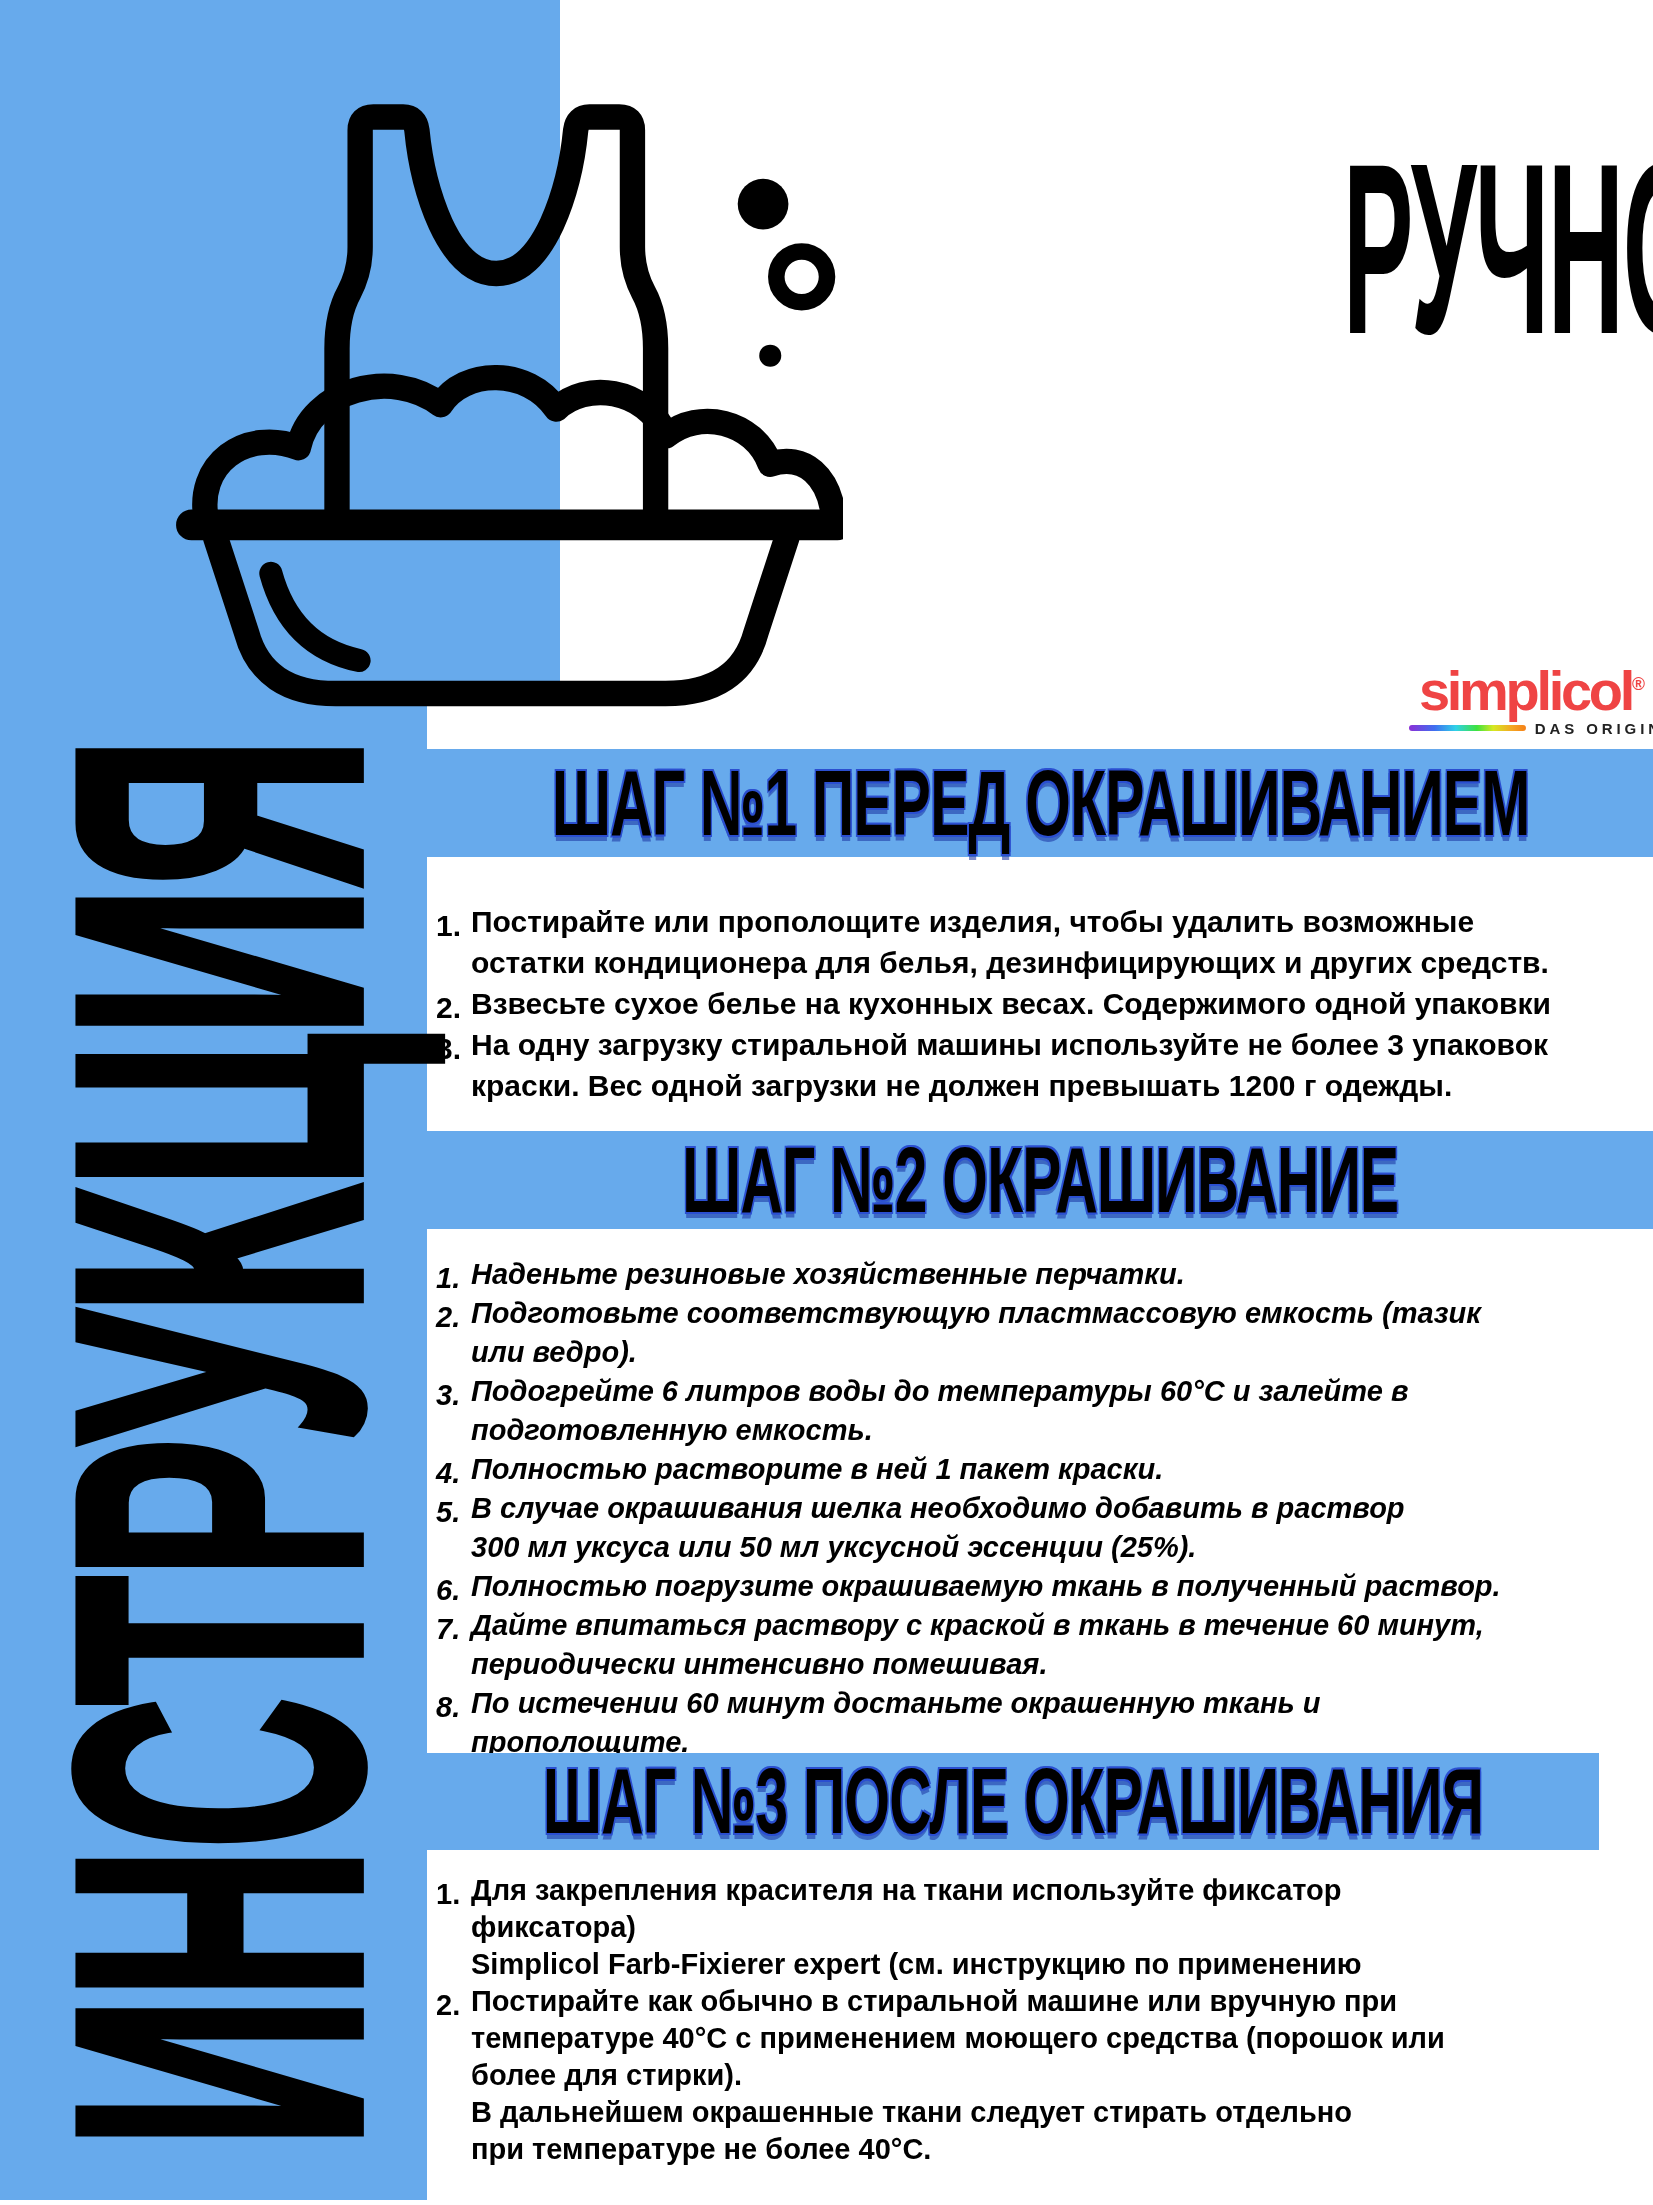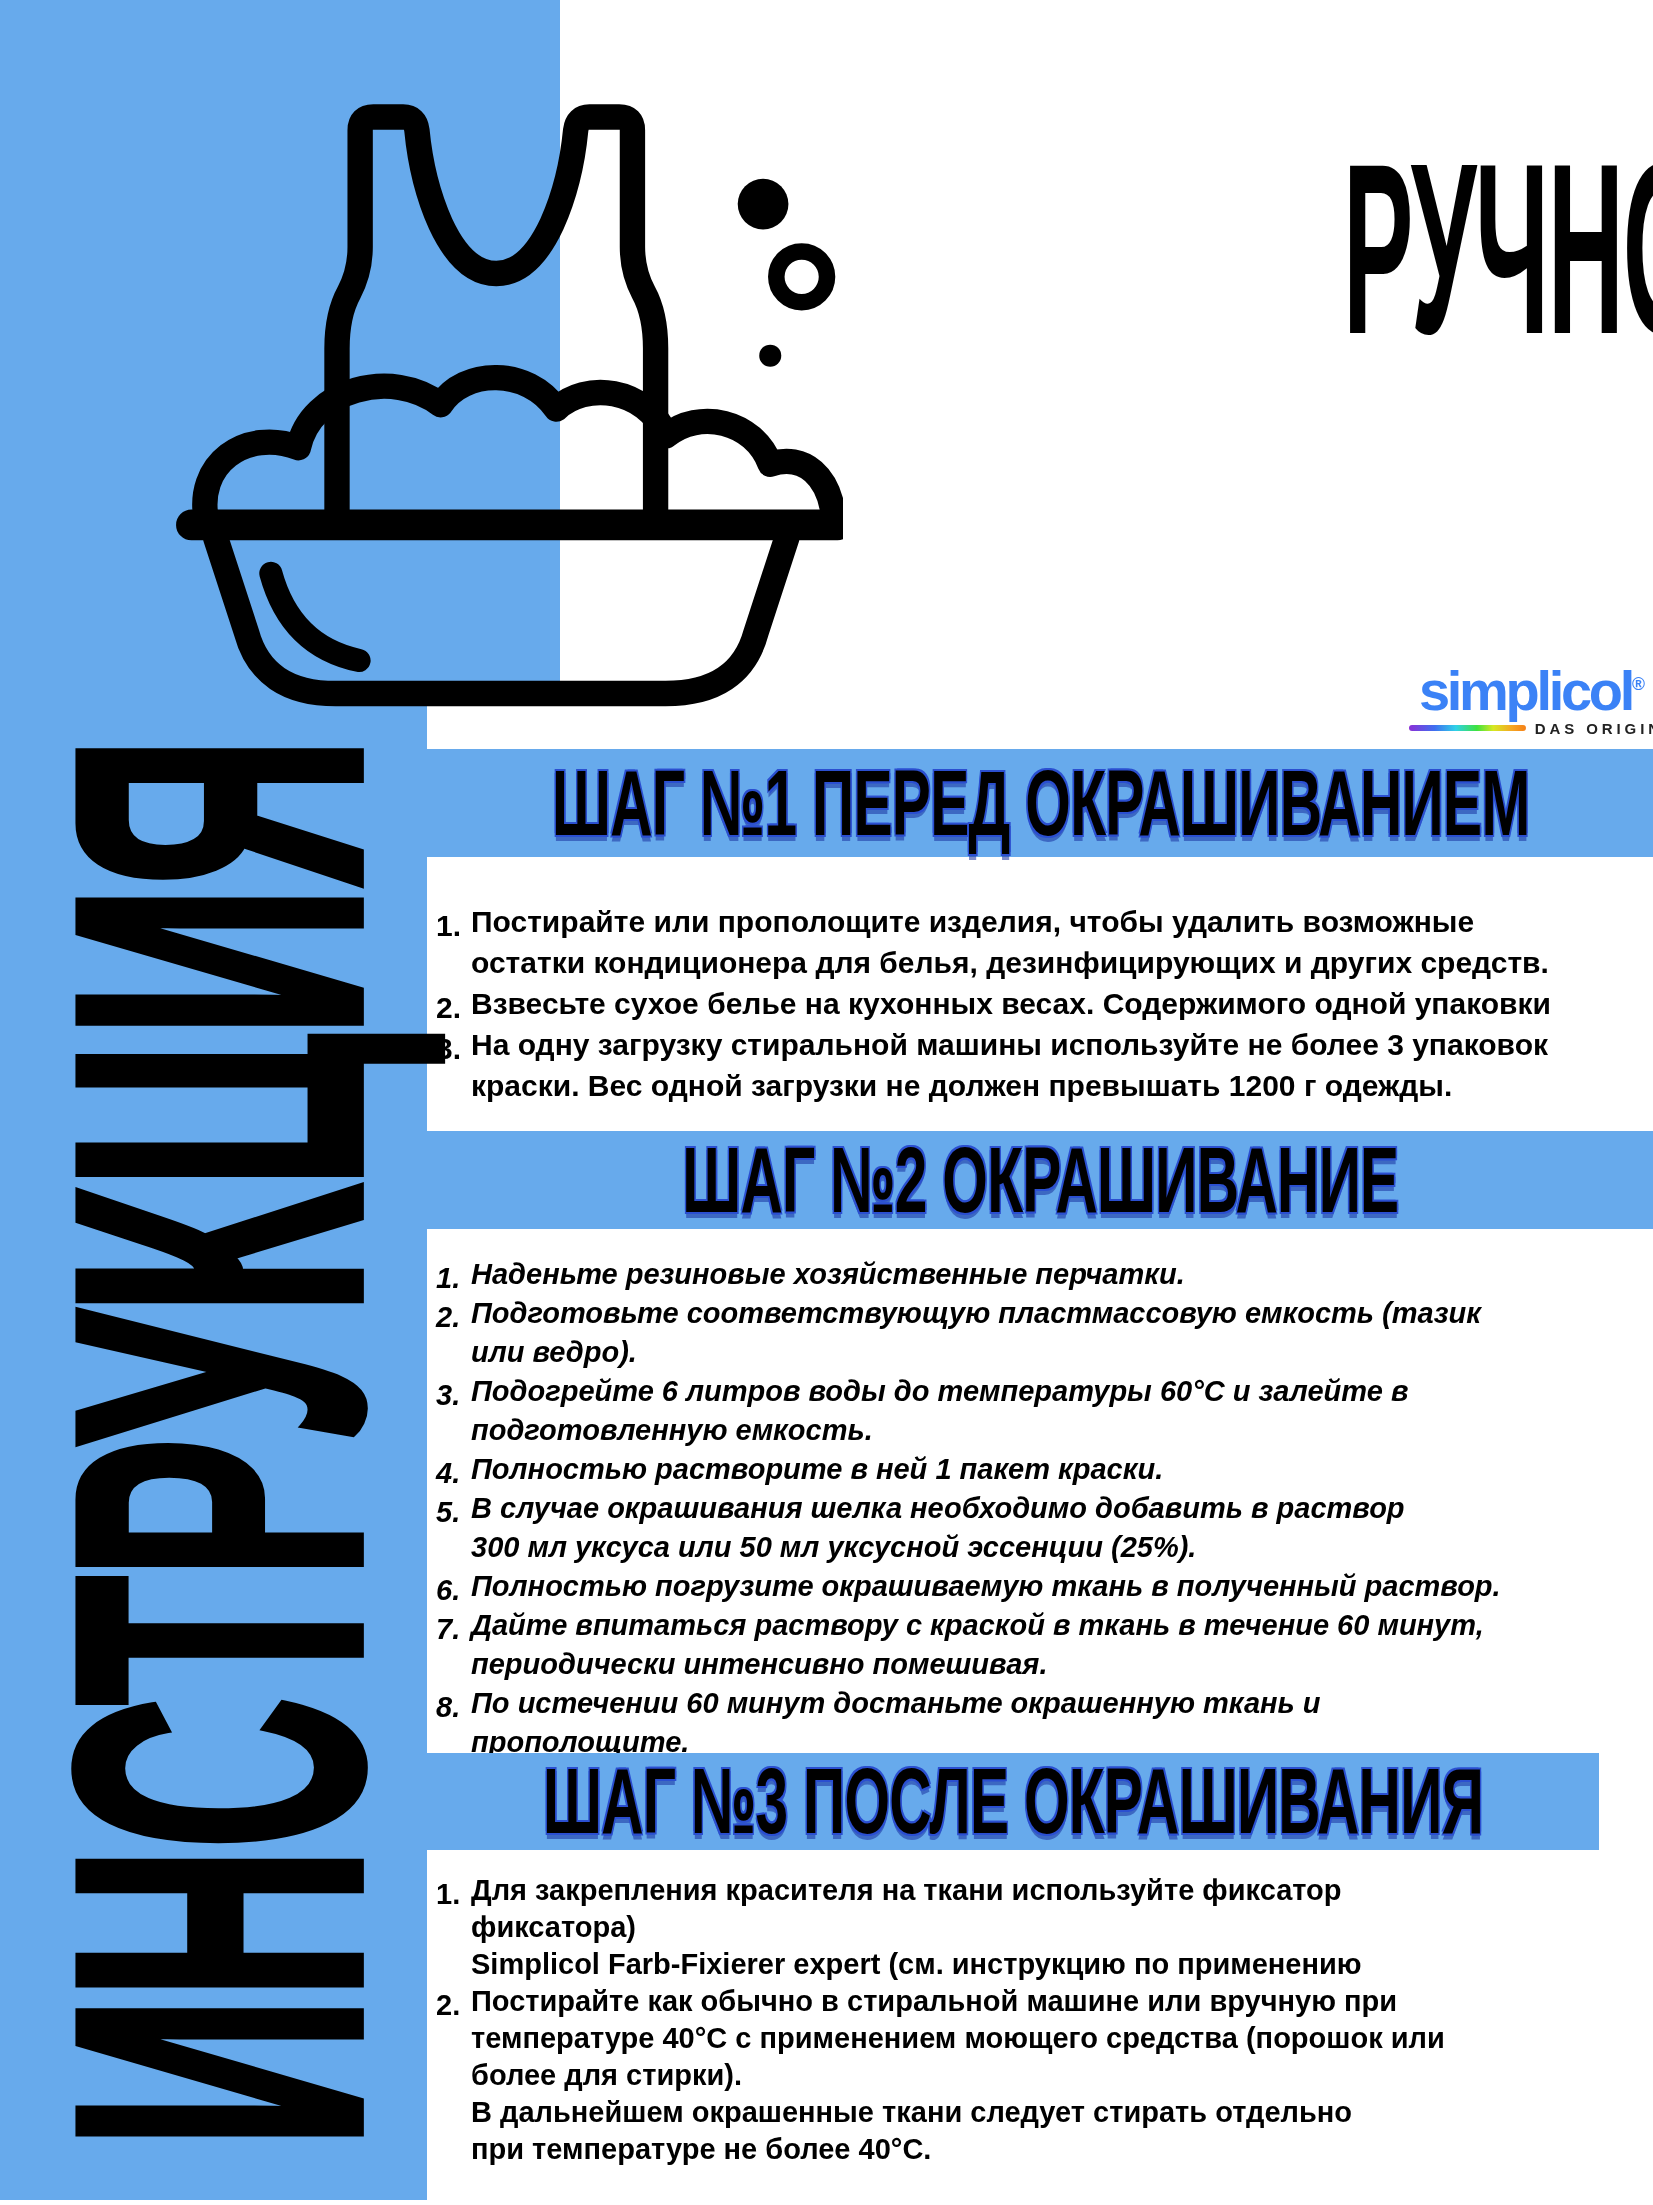--- a/index.html
+++ b/index.html
@@ -20,21 +20,21 @@
 
   
   .title{
     position:absolute;left:1064px;top:105px;width:590px;text-align:center;
     font-weight:bold;font-size:243px;line-height:287px;white-space:nowrap;letter-spacing:-3.3px;
   }
   .title .t1{display:inline-block;transform:scaleX(0.435);}
 
   
   .logo{position:absolute;left:1409px;top:657px;width:236px;}
-  .logo-row1{text-align:right;font-size:56px;font-weight:bold;letter-spacing:-3.3px;line-height:55px;color:#3b82f6;}
+  .logo-row1{text-align:right;font-size:56px;font-weight:bold;letter-spacing:-3.3px;line-height:55px;color:#ef4444;}
   .logo-row1 .reg{font-size:17.6px;vertical-align:super;letter-spacing:0;}
   .logo-row2{display:flex;align-items:center;gap:8.8px;margin-top:2.2px;}
   .rainbow{flex:0 0 117px;height:6px;border-radius:3.3px;
     background:linear-gradient(90deg,#8b2fd6 0%,#3f6ff0 22%,#2fd1e8 40%,#3ee23e 58%,#d6e822 72%,#f5a623 88%,#f57f17 100%);}
   .tagline{font-size:15px;font-weight:bold;letter-spacing:3.9px;color:#222;white-space:nowrap;}
 
   
   .side-word{
     position:absolute;left:-515px;top:1290px;width:1467px;height:309px;
     display:flex;align-items:center;justify-content:center;transform:rotate(-90deg);

